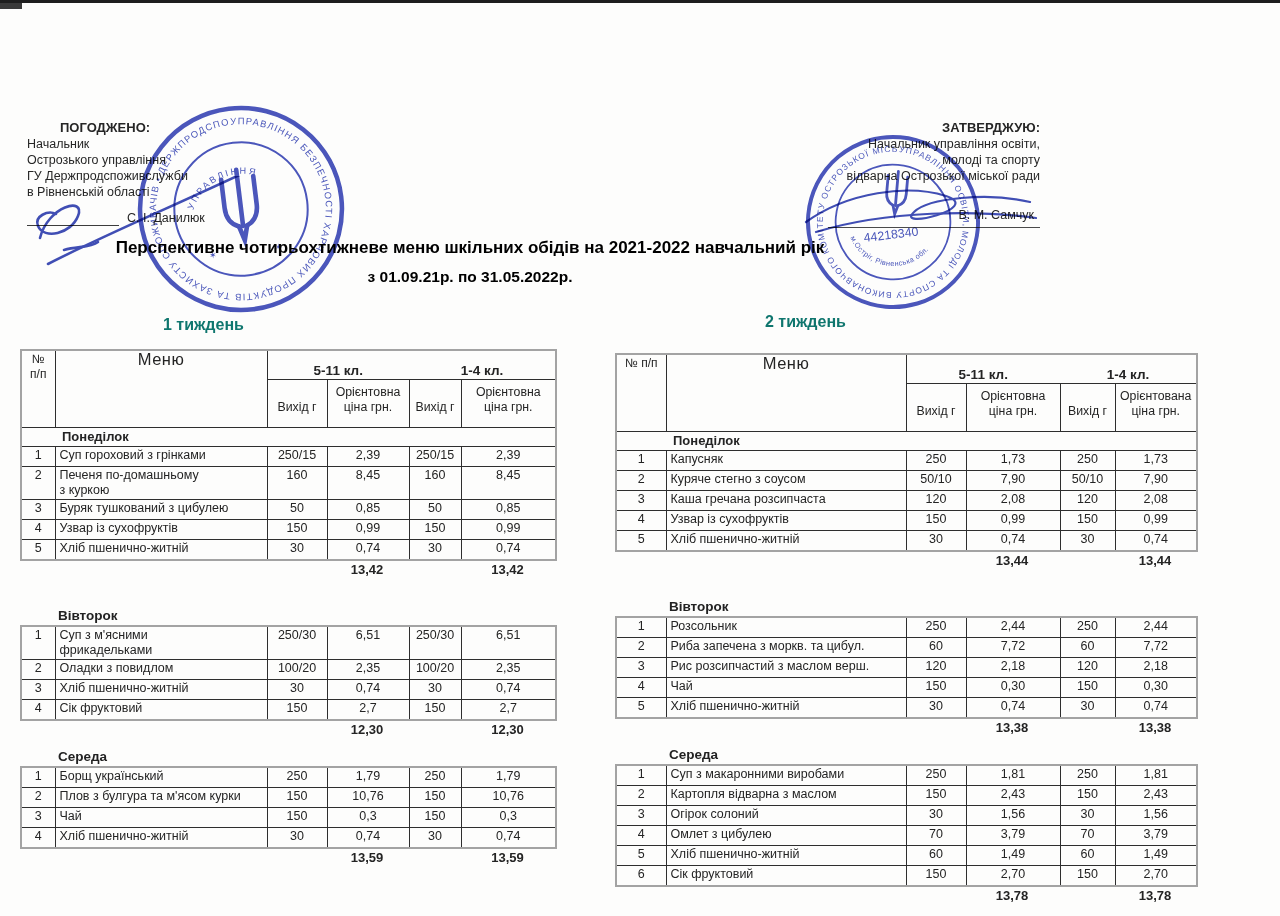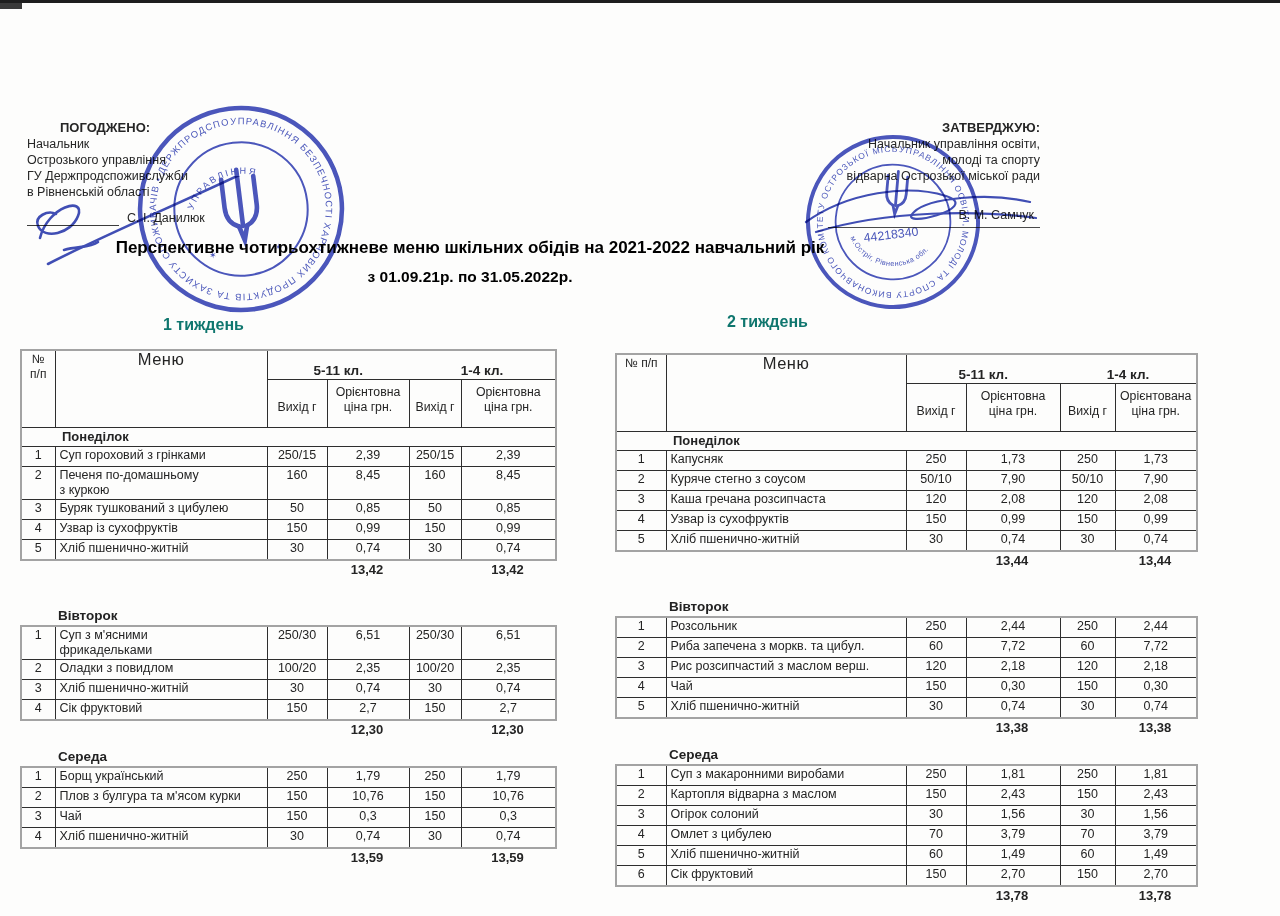--- a/index.html
+++ b/index.html
@@ -21,21 +21,21 @@
   .approve-right .sig-rule2{position:absolute;left:2px;right:0;bottom:4px;border-bottom:1.4px solid #4a4a4a;}
   .approve-right .sig-name2{position:absolute;right:6px;bottom:9px;font-size:12.5px;}
 
   
   .title-block{position:absolute;left:30px;top:238px;width:880px;text-align:center;font-weight:bold;color:#000000;}
   .title-l1{font-size:17px;margin-bottom:10px;}
   .title-l2{font-size:15.5px;margin-bottom:10px;}
   .title-l3{font-size:15.5px;}
   .week-label{position:absolute;font-weight:bold;font-size:16px;color:#0f766e;}
   .week-label-1{left:163px;top:316px;}
-  .week-label-2{left:727px;top:313px;}
+  .week-label-2{left:765px;top:313px;}
 
   
   .stamp{position:absolute;mix-blend-mode:multiply;opacity:.88;}
   .stamp-left{left:135px;top:103px;width:212px;height:212px;transform:rotate(-7deg);}
   .stamp-right{left:804px;top:133px;width:178px;height:178px;transform:rotate(5deg);}
   .sig-ink{position:absolute;mix-blend-mode:multiply;opacity:.9;}
   .sig-ink-left{left:18px;top:176px;width:250px;height:105px;}
   .sig-ink-right{left:798px;top:176px;width:250px;height:66px;}
 
   

